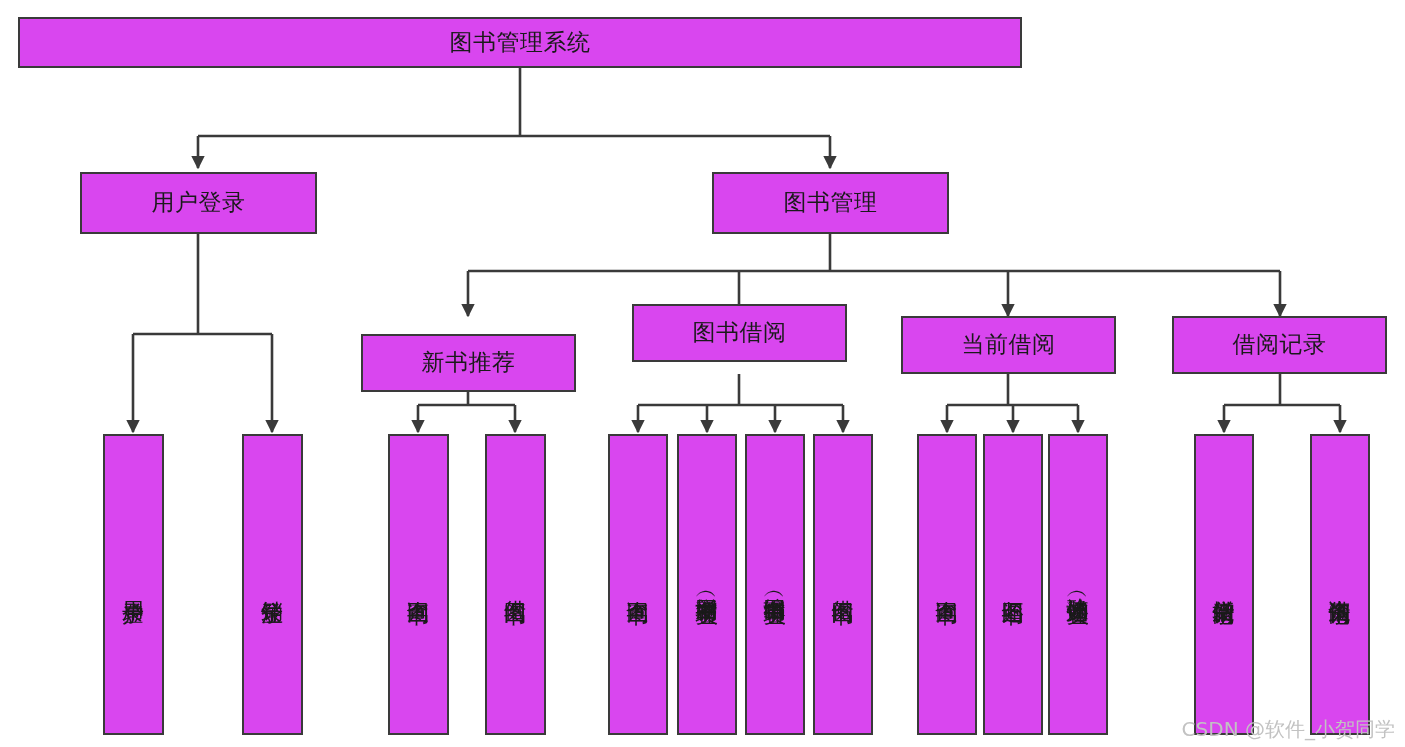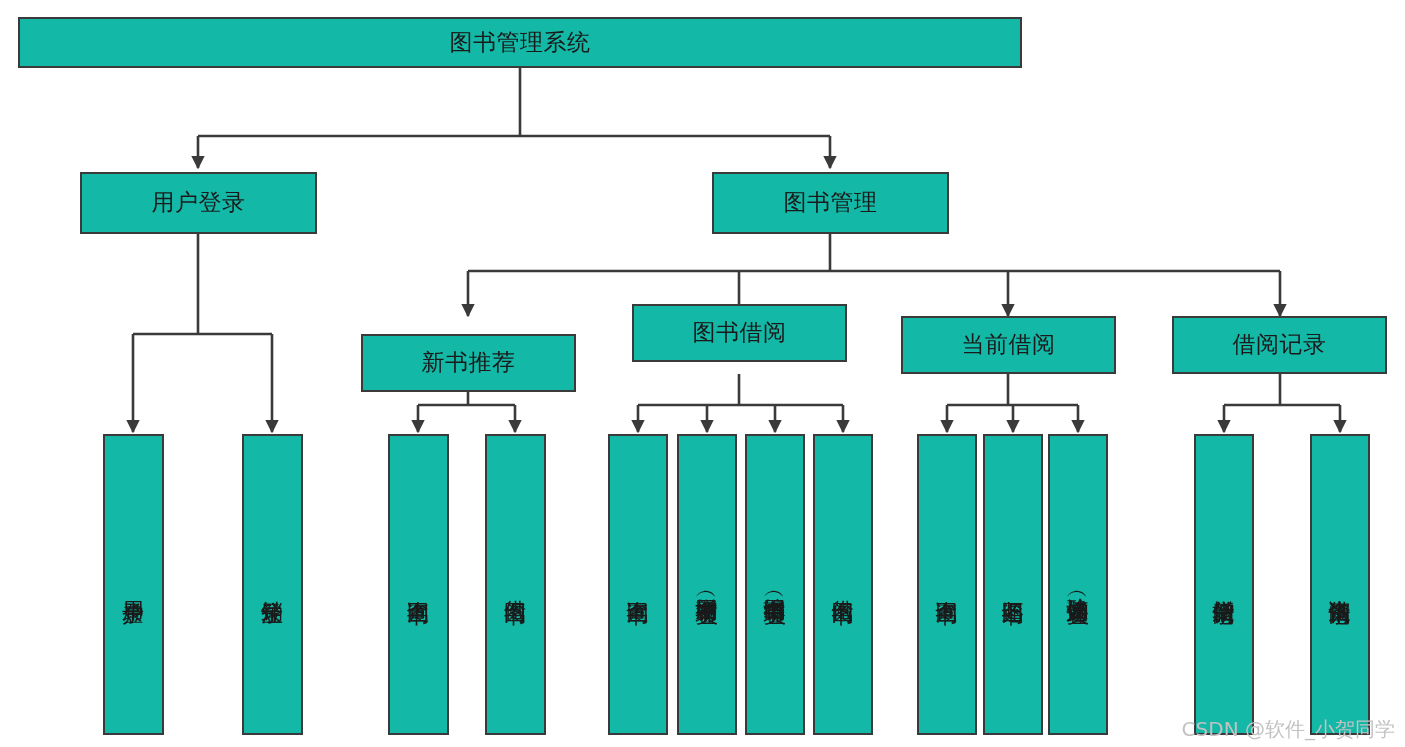--- a/index.html
+++ b/index.html
@@ -22,21 +22,21 @@
     position: absolute;
     left: 0;
     top: 0;
     width: 1405px;
     height: 747px;
     pointer-events: none;
   }
   .node {
     position: absolute;
     box-sizing: border-box;
-    background: #14b8a6;
+    background: #d946ef;
     border: 2.5px solid #3a3a3a;
     display: flex;
     align-items: center;
     justify-content: center;
     color: #1a1a1a;
     z-index: 2;
   }
   .node .lbl {
     display: block;
     text-align: center;

